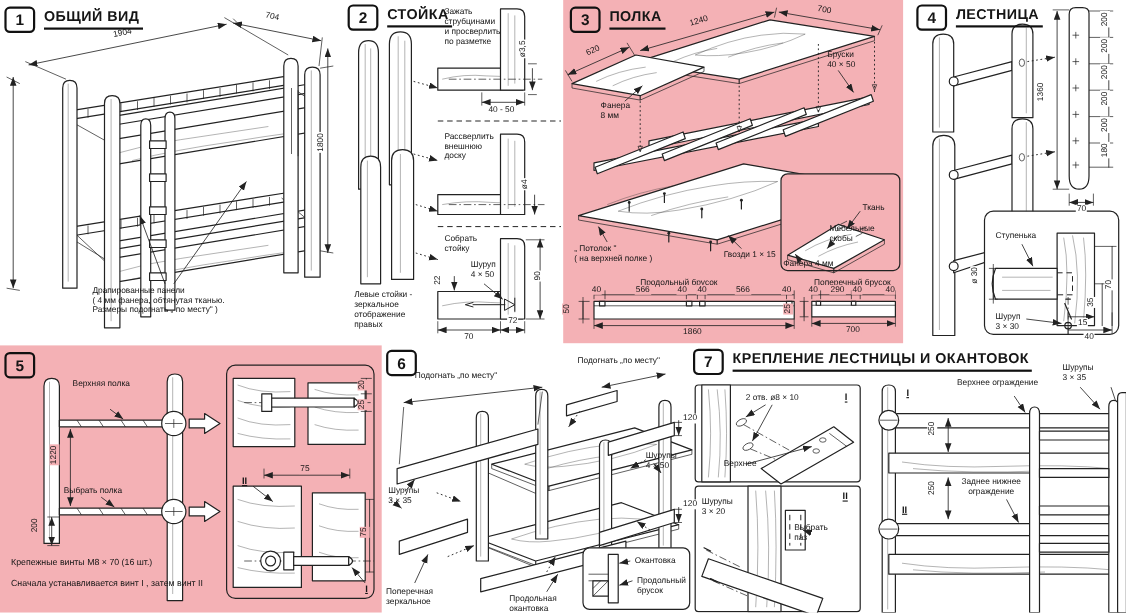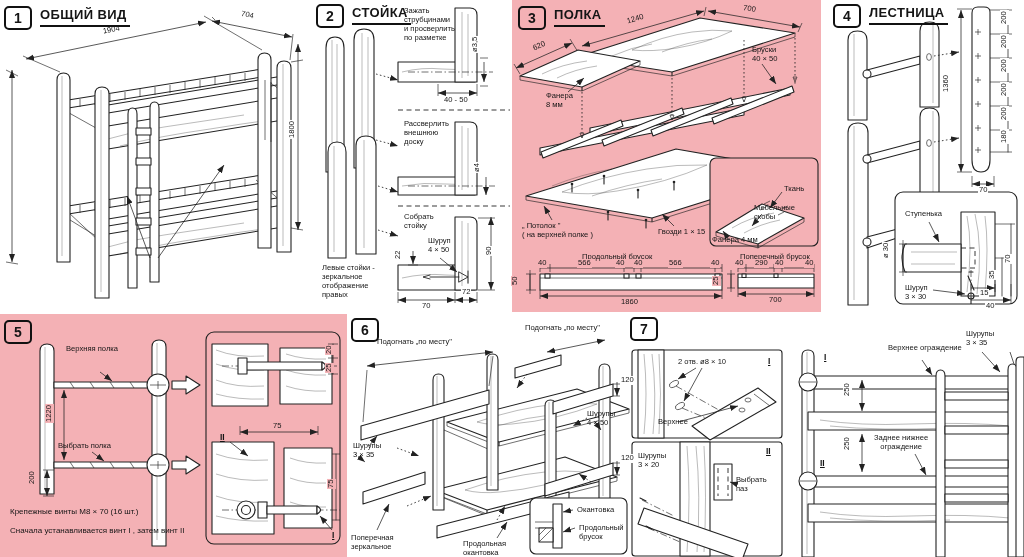--- a/index.html
+++ b/index.html
@@ -89,20 +89,23 @@
     <rect class="lw" x="136" y="218" width="15" height="7"></rect>
     <rect class="lw" x="136" y="248" width="15" height="7"></rect>
 
     <line class="dime" x1="150" y1="258" x2="127" y2="196"></line>
     <line class="dime" x1="158" y1="258" x2="224" y2="165"></line>
   </svg>
   <span class="lbl bgw" style="left:102px;top:26px;transform:rotate(-11deg)">1904</span>
   <span class="lbl bgw" style="left:240px;top:11px;transform:rotate(12deg)">704</span>
   <span class="lbl r90 bgw" style="left:297px;top:130px">1800</span>
   <span class="lbl r90 bgw" style="left:2px;top:158px">1660</span>
+  <span class="lbl" style="left:84px;top:260px">Драпированные панели
+( 4 мм фанера, обтянутая тканью.
+Размеры подогнать „ по месту" )</span>
 </div>
 
 <div class="sec" style="left:310px;top:0;width:202px;height:313px">
   <div class="hd" style="left:6px;top:4px">
     <div class="num">2</div>
     <div class="ttl">СТОЙКА</div>
   </div>
   <svg class="draw" width="202" height="313" viewBox="0 0 202 313">
 
     <path class="lw" d="M16,48 q0,-11 9,-11 q9,0 9,11 V172 H16 Z"></path>
@@ -501,20 +504,21 @@
   <span class="lbl" style="left:116px;top:226px">Продольная
 окантовка</span>
   <span class="lbl" style="left:230px;top:192px">Окантовка</span>
   <span class="lbl" style="left:232px;top:210px">Продольный
 брусок</span>
 </div>
 
 <div class="sec" style="left:630px;top:314px;width:394px;height:243px">
   <div class="hd" style="left:0px;top:3px">
     <div class="num">7</div>
+    <div class="ttl">КРЕПЛЕНИЕ ЛЕСТНИЦЫ И ОКАНТОВОК</div>
   </div>
   <svg class="draw" width="394" height="243" viewBox="0 0 394 243">
 
     <rect class="lw" x="2" y="36" width="150" height="88" rx="3"></rect>
     <rect class="lw" x="8" y="36" width="26" height="88"></rect>
     <path class="gr" d="M14,40 q4,40 0,80 M22,40 q5,40 1,80 M29,40 q3,40 0,80"></path>
     <ellipse class="tn" cx="44" cy="70" rx="5" ry="2.8" transform="rotate(-28 44 70)"></ellipse>
     <ellipse class="tn" cx="50" cy="92" rx="5" ry="2.8" transform="rotate(-28 50 92)"></ellipse>
     <path class="dd" d="M46,72 L96,100 M52,94 L100,114"></path>
     <line class="dime" x1="66" y1="54" x2="48" y2="65"></line>
@@ -560,24 +564,24 @@
     <rect class="lw" x="315" y="112" width="63" height="8"></rect>
     <rect class="lw" x="315" y="146" width="63" height="8"></rect>
     <rect class="lw" x="315" y="180" width="63" height="8"></rect>
     <path class="lw" d="M386,48 q0,-5 4,-5 h4 V243 h-8 Z"></path>
   </svg>
   <span class="lbl" style="left:48px;top:44px">2 отв. ø8 × 10</span>
   <span class="lbl" style="left:28px;top:104px">Верхнее</span>
   <span class="lbl mark" style="left:138px;top:42px">I</span>
   <span class="lbl" style="left:8px;top:138px">Шурупы
 3 × 20</span>
-  <span class="lbl" style="left:106px;top:162px">Выбрать
+  <span class="lbl" style="left:92px;top:162px">Выбрать
 паз</span>
   <span class="lbl mark" style="left:136px;top:132px">II</span>
-  <span class="lbl" style="left:258px;top:30px">Верхнее ограждение</span>
+  <span class="lbl" style="left:240px;top:30px">Верхнее ограждение</span>
   <span class="lbl" style="left:336px;top:16px">Шурупы
 3 × 35</span>
   <span class="lbl r90 bgw" style="left:222px;top:74px">250</span>
   <span class="lbl c" style="left:244px;top:120px">Заднее нижнее
 ограждение</span>
   <span class="lbl r90 bgw" style="left:222px;top:128px">250</span>
   <span class="lbl mark" style="left:194px;top:38px">I</span>
   <span class="lbl mark" style="left:190px;top:144px">II</span>
 </div>
 

